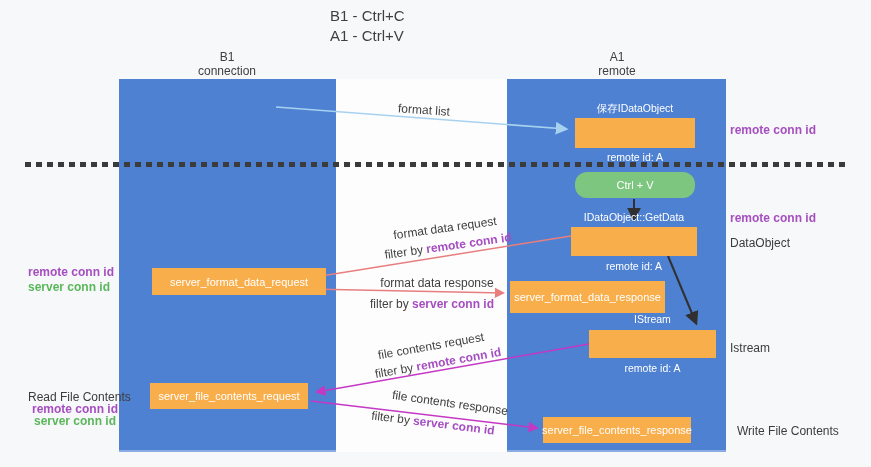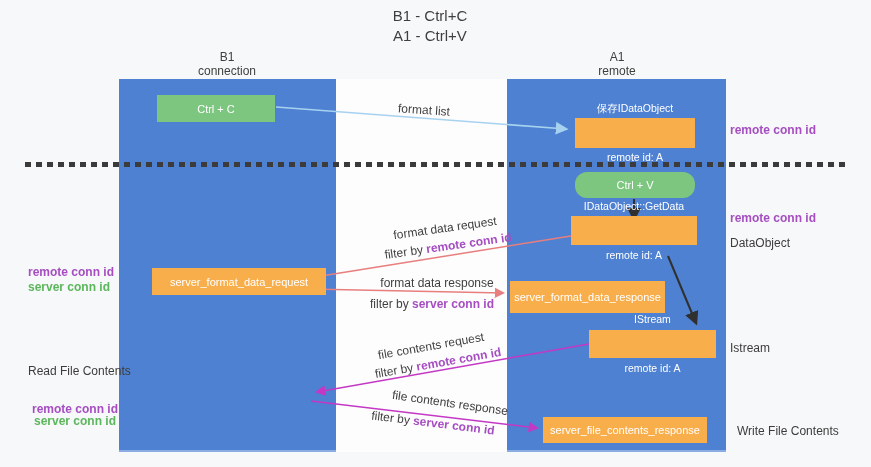--- a/index.html
+++ b/index.html
@@ -5,21 +5,21 @@
   html,body{margin:0;padding:0;background:#eef0f2;}
   .canvas{
     position:relative;width:871px;height:467px;background:#f7f8f9;
     font-family:"Liberation Sans",sans-serif;color:#3c3c3c;overflow:hidden;
   }
   .abs{position:absolute;}
   .mid-strip{left:336px;top:79px;width:171px;height:373px;background:#fdfdfe;}
   .lane{top:79px;height:371px;background:#4e81d2;border-bottom:2px solid #8aace2;}
   .lane.left{left:119px;width:217px;}
   .lane.right{left:507px;width:219px;}
-  .page-title{left:330px;top:6px;width:200px;text-align:center;font-size:15px;
+  .page-title{left:330px;top:6px;width:200px;text-align:left;font-size:15px;
     line-height:20px;color:#3f3f3f;}
   .lane-header{top:50px;width:120px;text-align:center;font-size:12px;line-height:14px;color:#404040;}
   .lane-header.left{left:167px;}
   .lane-header.right{left:557px;}
   .dash-line{left:25px;top:162px;width:820px;height:5px;
     background:repeating-linear-gradient(90deg,#3b3b3b 0 6px,rgba(0,0,0,0) 6px 11px);}
   .node{color:#ffffff;text-align:center;display:flex;flex-direction:column;
     justify-content:center;align-items:center;}
   .node.green{background:#7dc67f;}
   .node.orange{background:#f9ae4c;gap:36px;}
@@ -76,53 +76,53 @@
     </defs>
     <line x1="276" y1="107" x2="566" y2="129" stroke="#a6d2f0" stroke-width="1.6" marker-end="url(#m-blue)"></line>
     <line x1="634" y1="199" x2="634" y2="219" stroke="#303030" stroke-width="2" marker-end="url(#m-black)"></line>
     <line x1="571" y1="236" x2="315" y2="277" stroke="#e87e7e" stroke-width="1.5" marker-end="url(#m-red)"></line>
     <line x1="309" y1="289" x2="503" y2="293" stroke="#e87e7e" stroke-width="1.5" marker-end="url(#m-red)"></line>
     <line x1="668" y1="256" x2="696" y2="323" stroke="#303030" stroke-width="2" marker-end="url(#m-black)"></line>
     <line x1="589" y1="344" x2="317" y2="392" stroke="#c438c4" stroke-width="1.5" marker-end="url(#m-mag)"></line>
     <line x1="311" y1="401" x2="537" y2="428" stroke="#c438c4" stroke-width="1.5" marker-end="url(#m-mag)"></line>
   </svg>
 
-  <div class="abs node green fs11" style="left:157px;top:95px;width:118px;height:27px;">
-    <span>Ctrl + C</span>
-  </div>
 
   <div class="abs node orange fs105" style="left:575px;top:118px;width:120px;height:30px;">
     <span class="l1">保存IDataObject</span>
     <span class="l2">remote id: A</span>
   </div>
 
   <div class="abs node green fs11" style="left:575px;top:172px;width:120px;height:26px;border-radius:12px;">
     <span>Ctrl + V</span>
   </div>
 
-  <div class="abs node orange fs105" style="left:571px;top:216px;width:126px;height:29px;">
+  <div class="abs node orange fs105" style="left:571px;top:227px;width:126px;height:29px;">
     <span class="l1">IDataObject::GetData</span>
     <span class="l2">remote id: A</span>
   </div>
 
   <div class="abs node orange fs11" style="left:152px;top:268px;width:174px;height:27px;">
     <span>server_format_data_request</span>
   </div>
 
   <div class="abs node orange fs11" style="left:510px;top:281px;width:155px;height:32px;">
     <span>server_format_data_response</span>
   </div>
 
   <div class="abs node orange fs105" style="left:589px;top:330px;width:127px;height:28px;">
     <span class="l1">IStream</span>
     <span class="l2">remote id: A</span>
   </div>
 
+  <div class="abs node orange fs11" style="left:150px;top:383px;width:158px;height:26px;">
+    <span>server_file_contents_request</span>
+  </div>
 
-  <div class="abs node orange fs11" style="left:543px;top:417px;width:164px;height:26px;align-items:center;">
+  <div class="abs node orange fs11" style="left:543px;top:417px;width:148px;height:26px;align-items:center;">
     <span>server_file_contents_response</span>
   </div>
 
   <div class="abs edge-label" style="left:424px;top:110px;transform:translate(-50%,-50%) rotate(4deg);">format list</div>
 
   <div class="abs edge-label" style="left:445px;top:228px;transform:translate(-50%,-50%) rotate(-8deg);">format data request</div>
   <div class="abs edge-label" style="left:448px;top:246px;transform:translate(-50%,-50%) rotate(-8deg);"><span>filter by </span><span class="purple">remote conn id</span></div>
 
   <div class="abs edge-label" style="left:437px;top:283px;">format data response</div>
   <div class="abs edge-label" style="left:432px;top:304px;"><span>filter by </span><span class="purple">server conn id</span></div>
@@ -135,17 +135,17 @@
 
   <div class="abs annot purple" style="left:730px;top:123px;">remote conn id</div>
   <div class="abs annot purple" style="left:730px;top:211px;">remote conn id</div>
   <div class="abs annot dark" style="left:730px;top:236px;">DataObject</div>
   <div class="abs annot dark" style="left:730px;top:341px;">Istream</div>
   <div class="abs annot dark" style="left:737px;top:424px;">Write File Contents</div>
 
   <div class="abs annot purple" style="left:28px;top:265px;">remote conn id</div>
   <div class="abs annot greent" style="left:28px;top:280px;">server conn id</div>
 
-  <div class="abs annot dark" style="left:28px;top:364px;">Read File Contents</div>
+  <div class="abs annot dark" style="left:28px;top:390px;">Read File Contents</div>
   <div class="abs annot purple" style="left:32px;top:402px;">remote conn id</div>
   <div class="abs annot greent" style="left:34px;top:414px;">server conn id</div>
 
 </div>
 
 </body></html>

